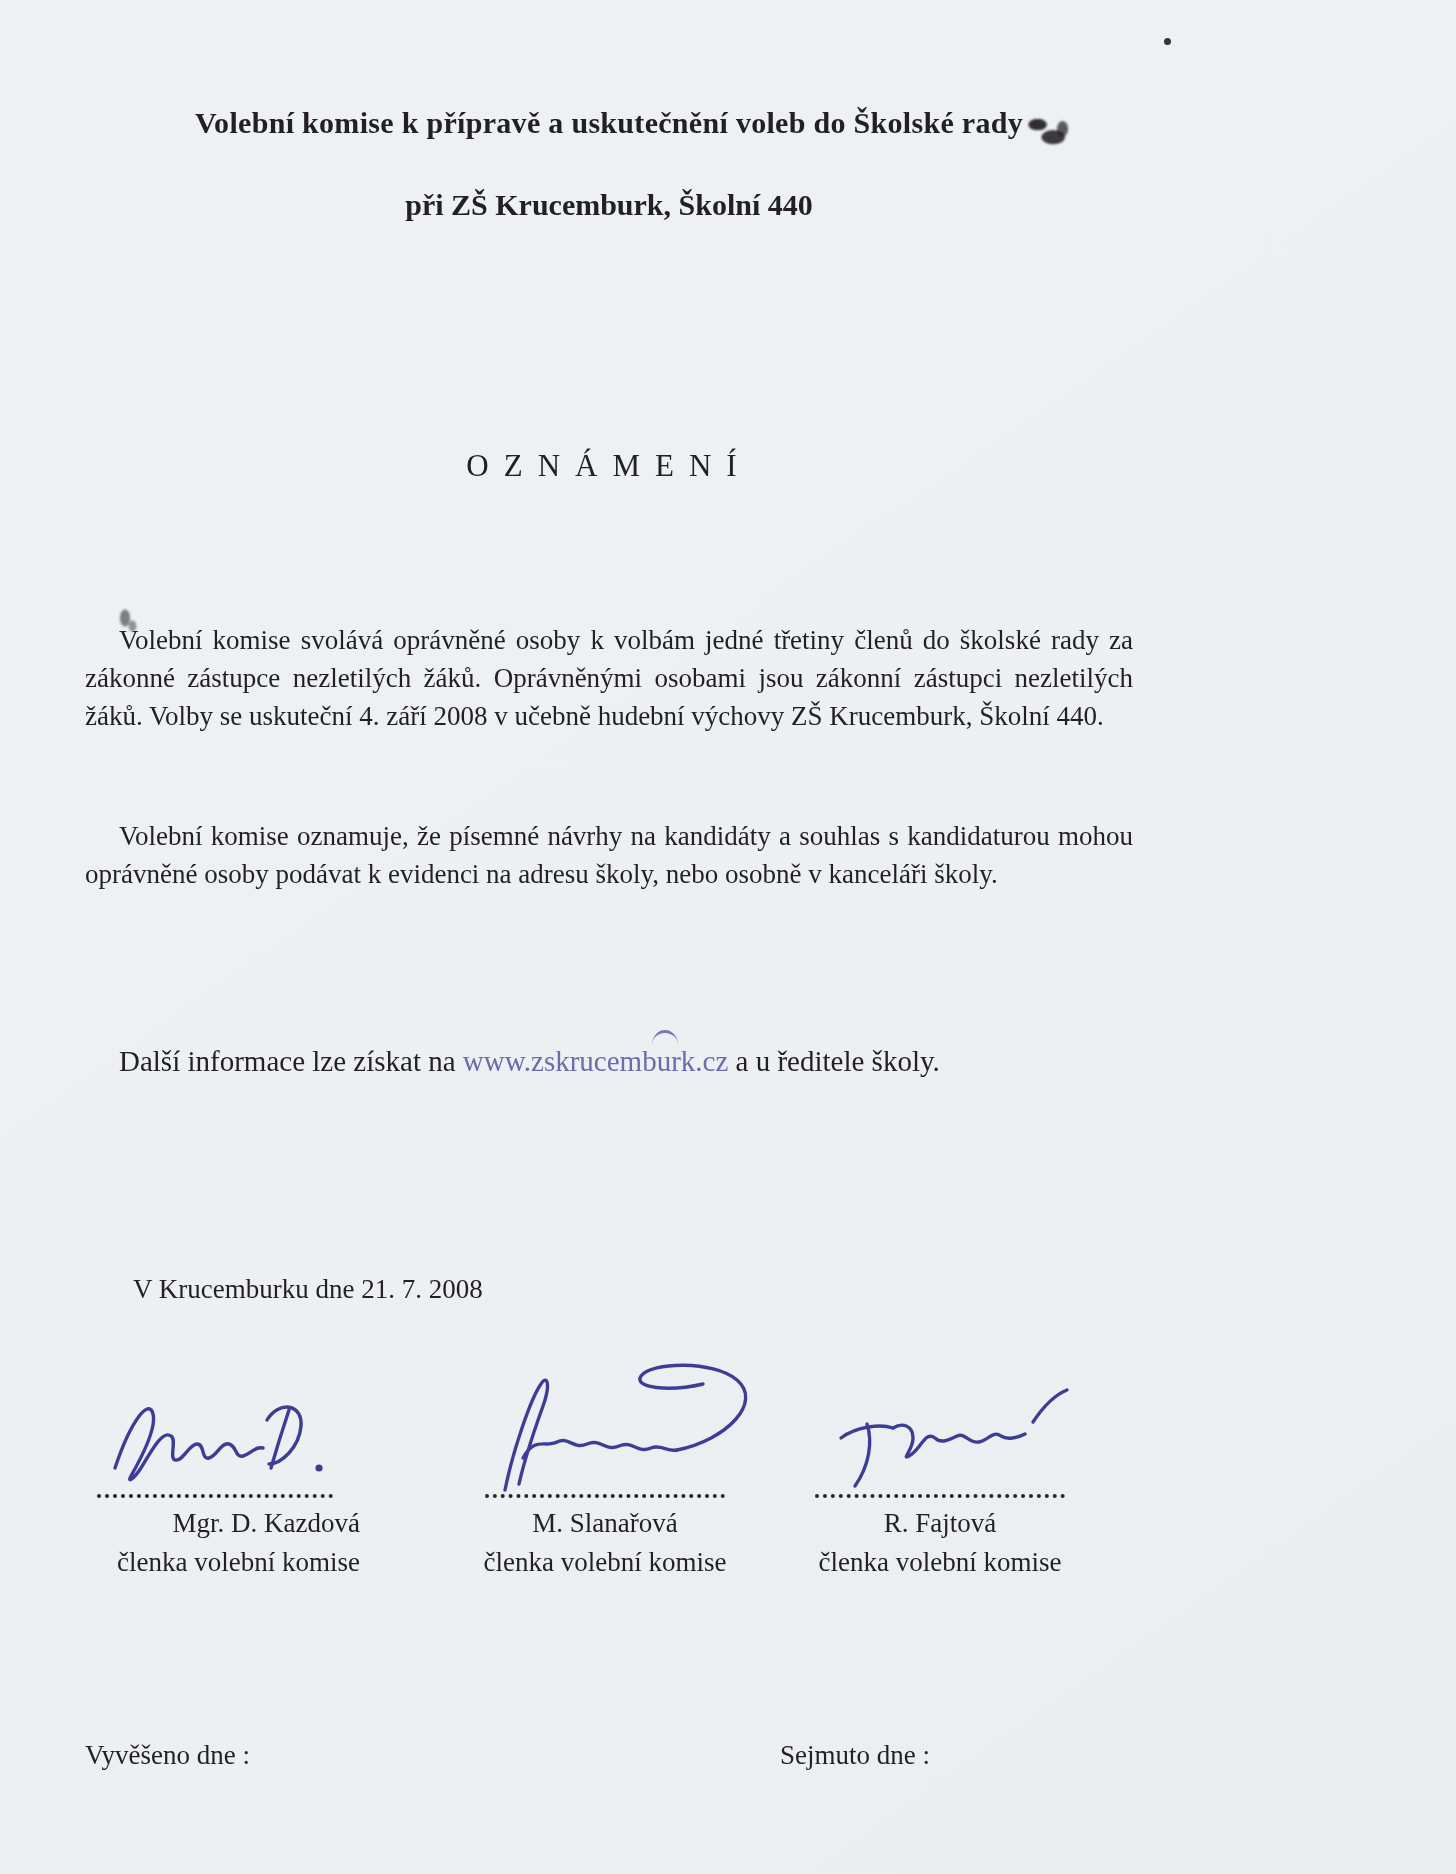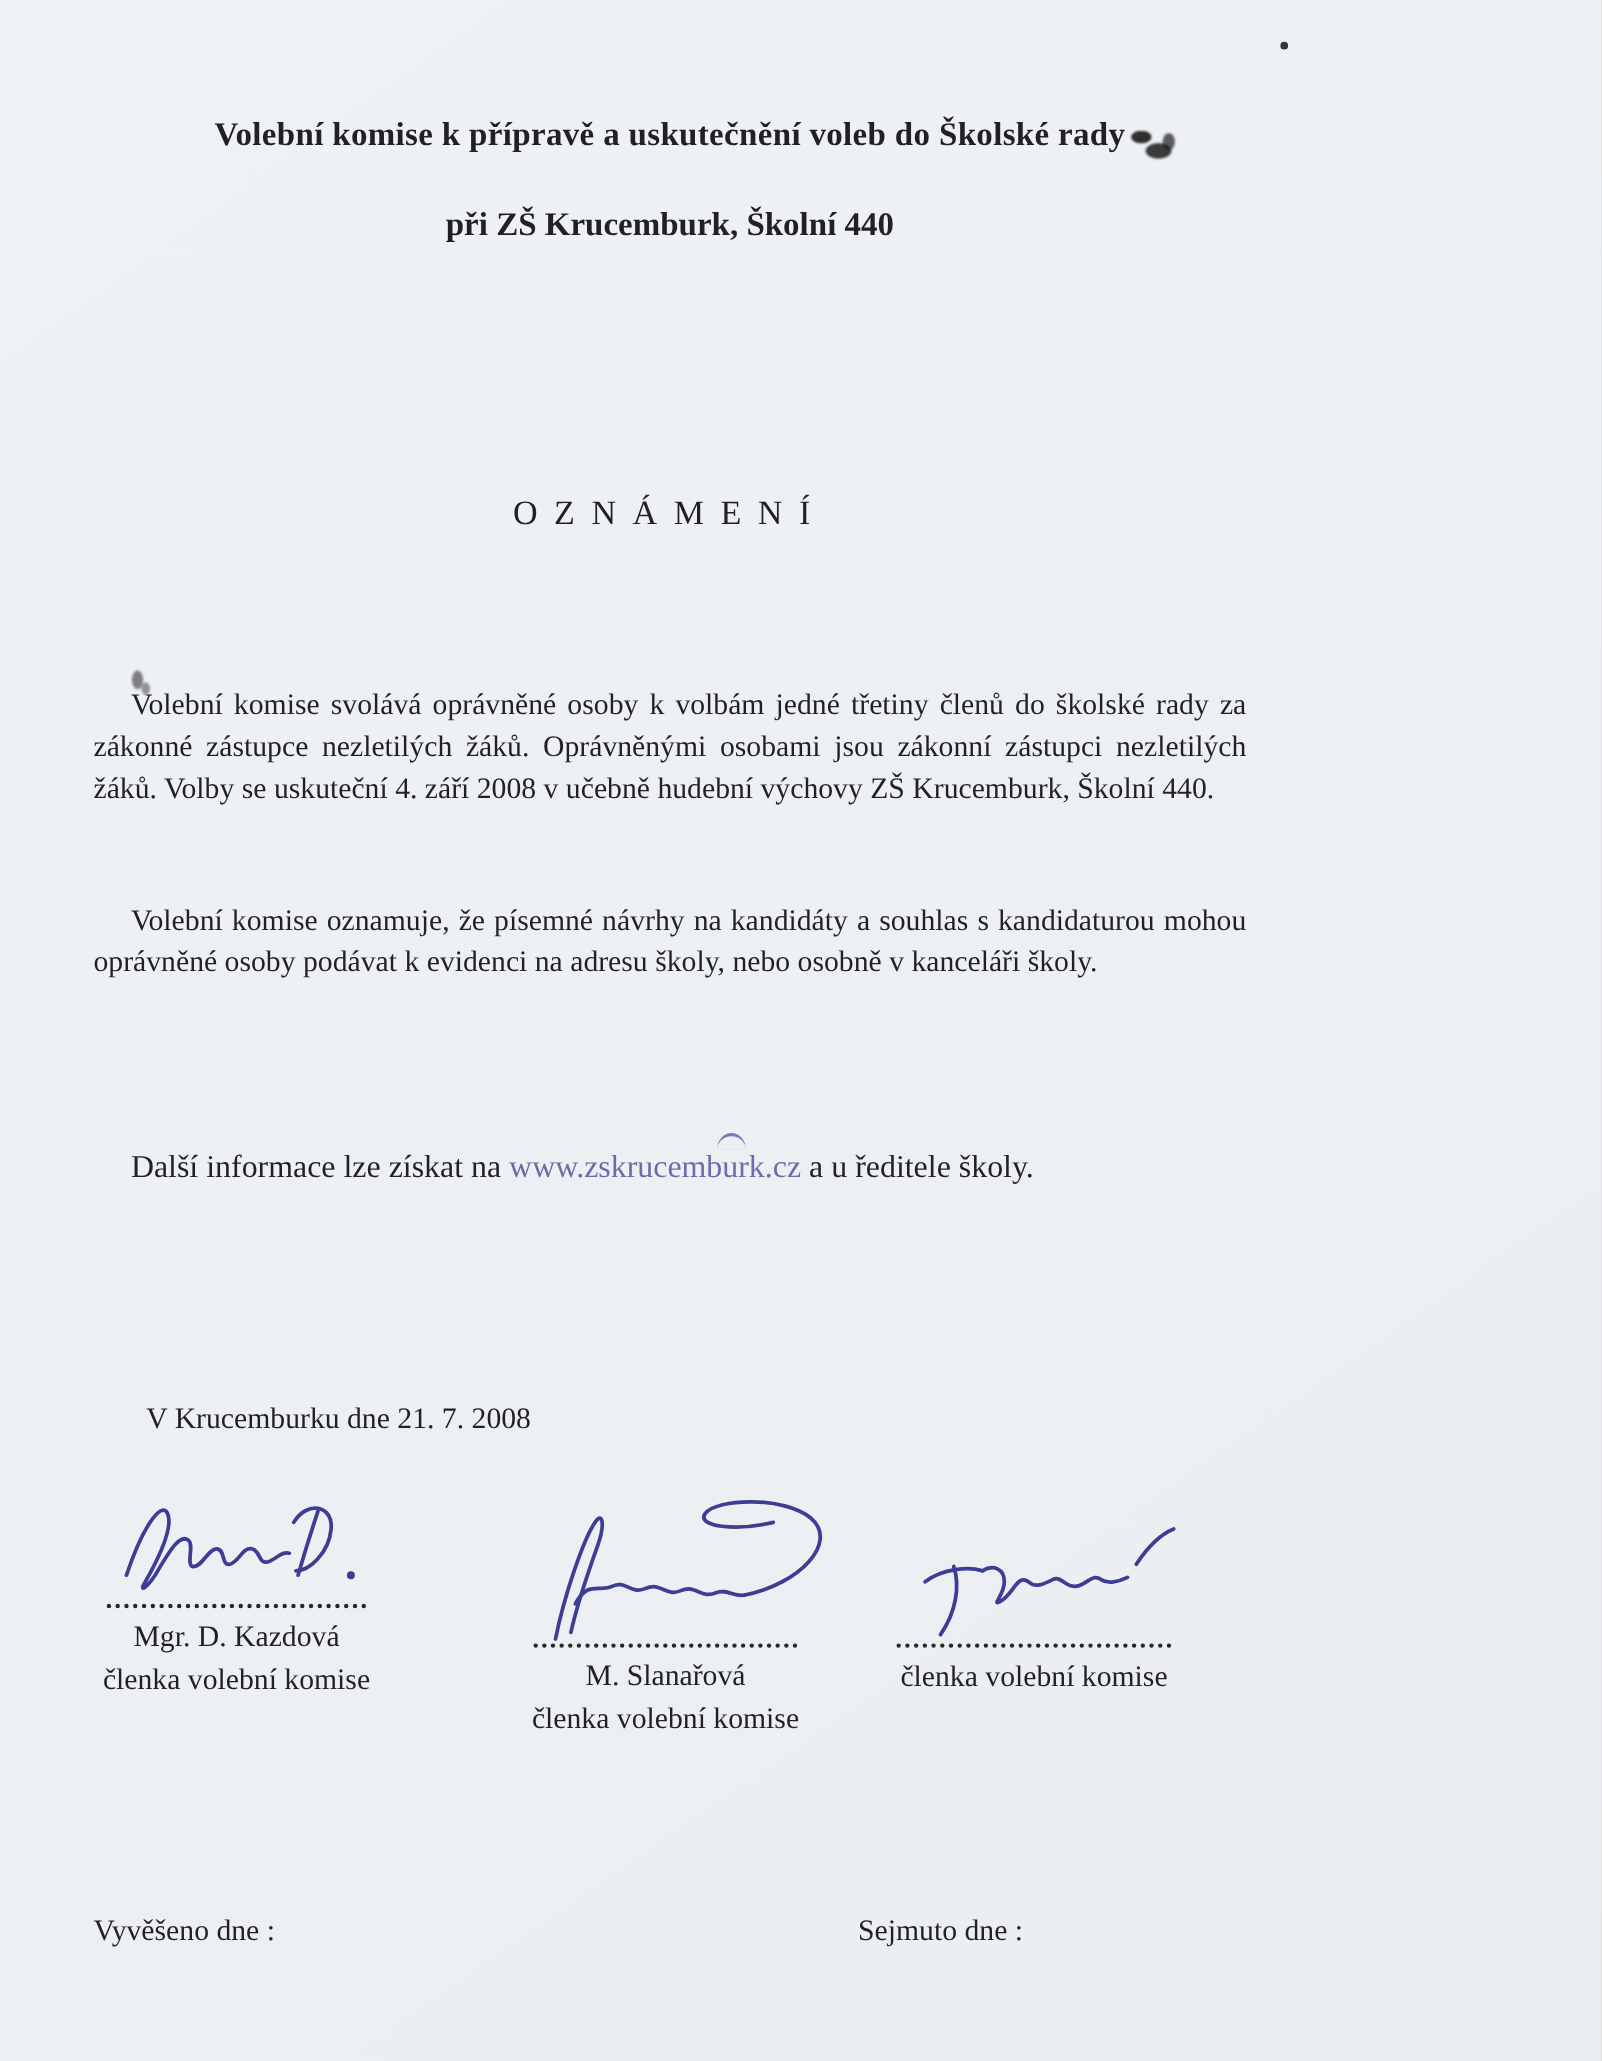--- a/index.html
+++ b/index.html
@@ -82,21 +82,21 @@
     position: absolute;
     top: 1274px;
     left: 0;
     font-size: 27px;
     margin-left: 48px;
   }
   .sig-col {
     position: absolute;
     text-align: center;
   }
-  .sig-col-1 { left: -15px; top: 1332px; width: 290px; }
+  .sig-col-1 { left: -15px; top: 1368px; width: 290px; text-align: right; }
   .sig-col-2 { left: 360px; top: 1340px; width: 320px; }
   .sig-col-3 { left: 700px; top: 1368px; width: 310px; }
   .sig-canvas { display: block; margin: 0 auto; }
   .sig-stroke {
     fill: none;
     stroke: #3e3d96;
     stroke-width: 3.4;
     stroke-linecap: round;
     stroke-linejoin: round;
   }
@@ -211,20 +211,21 @@
     </div>
 
     <div class="sig-col sig-col-3">
       <svg class="sig-canvas" width="290" height="132" viewBox="0 0 290 132">
         <path class="sig-stroke" d="M46 70 C62 58 86 56 98 60"></path>
         <path class="sig-stroke" d="M72 56 C78 74 74 98 60 118"></path>
         <path class="sig-stroke" d="M98 60 C108 54 118 58 118 70 C118 82 106 92 114 88 C126 82 130 62 140 70 C146 76 154 72 162 68 C170 64 174 76 184 74 C194 72 198 62 206 68 C212 72 222 70 230 66"></path>
         <path class="sig-stroke" d="M238 54 C250 36 262 26 272 22"></path>
       </svg>
       <div class="dots dots-3"></div>
+      <div class="sig-name">R. Fajtová</div>
       <div class="sig-role">členka volební komise</div>
     </div>
 
   </div>
 
   <div class="footer-label footer-posted">Vyvěšeno dne :</div>
   <div class="footer-label footer-removed">Sejmuto dne :</div>
 
   <div class="smudge-title"></div>
   <div class="smudge-v"></div>

